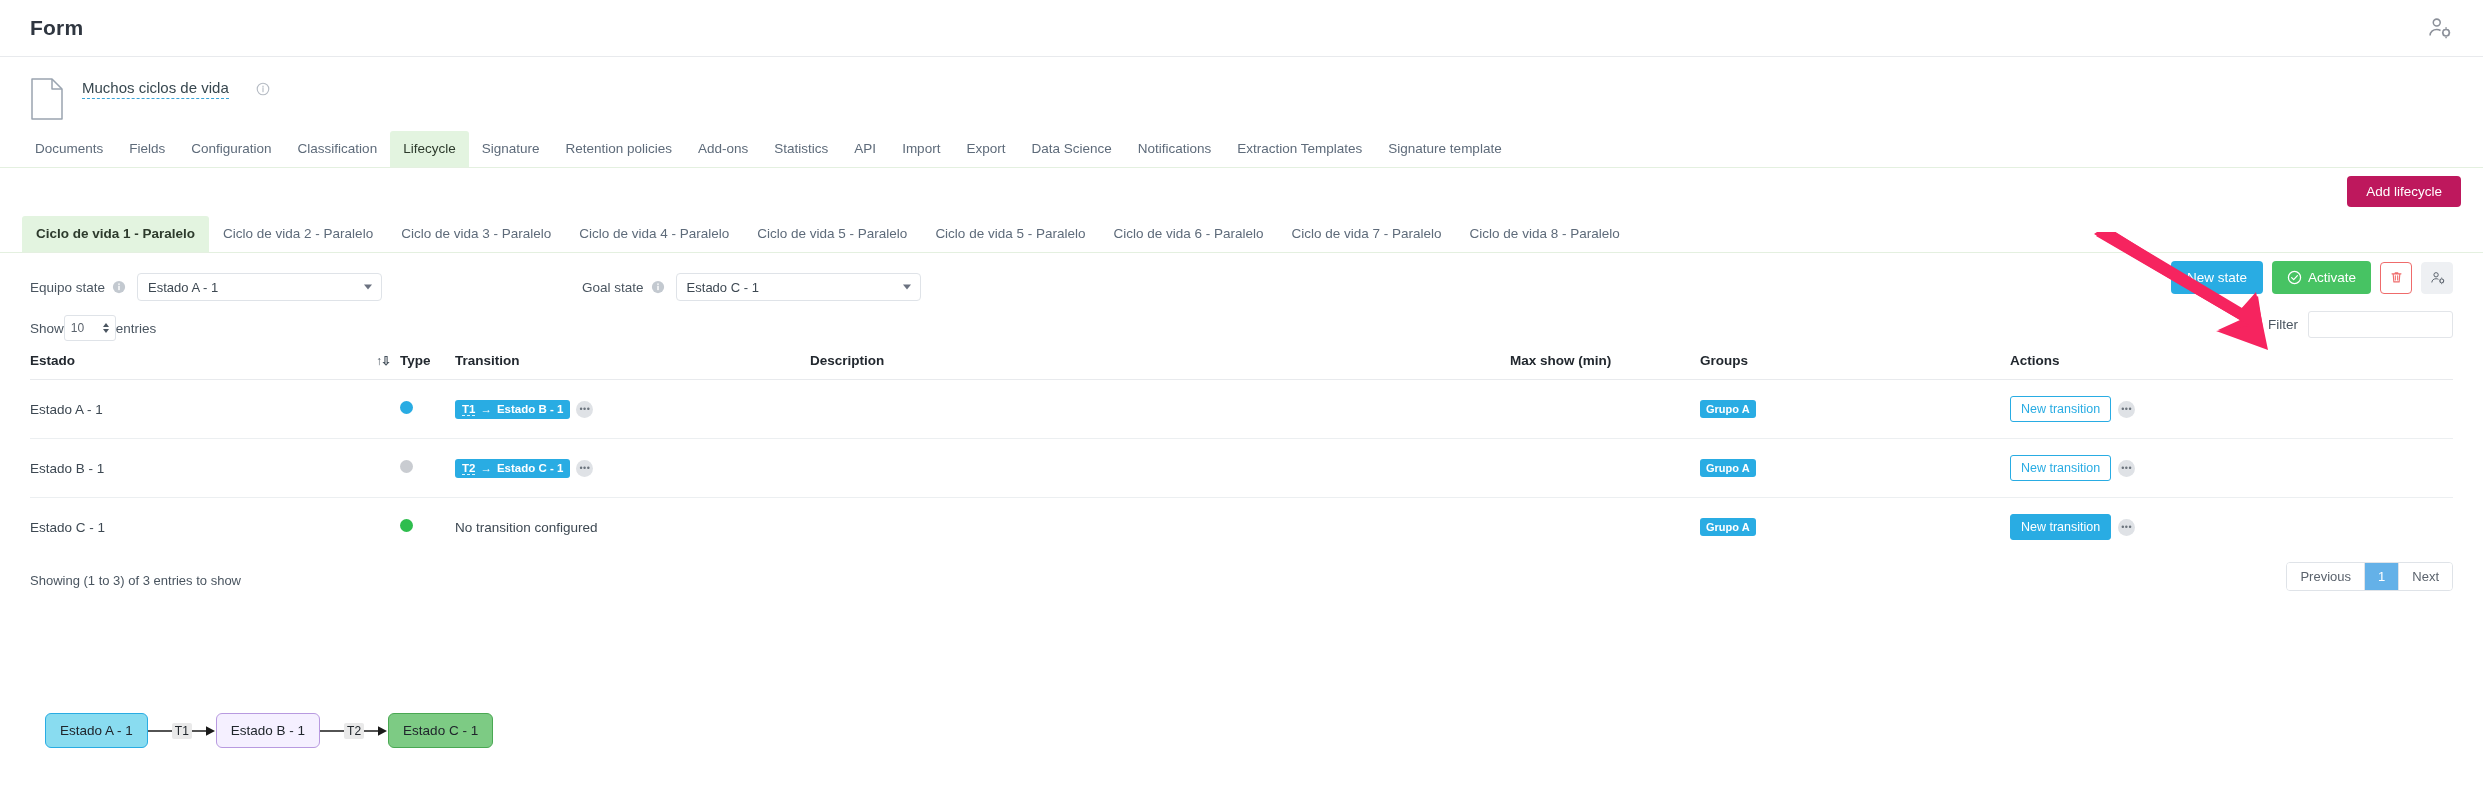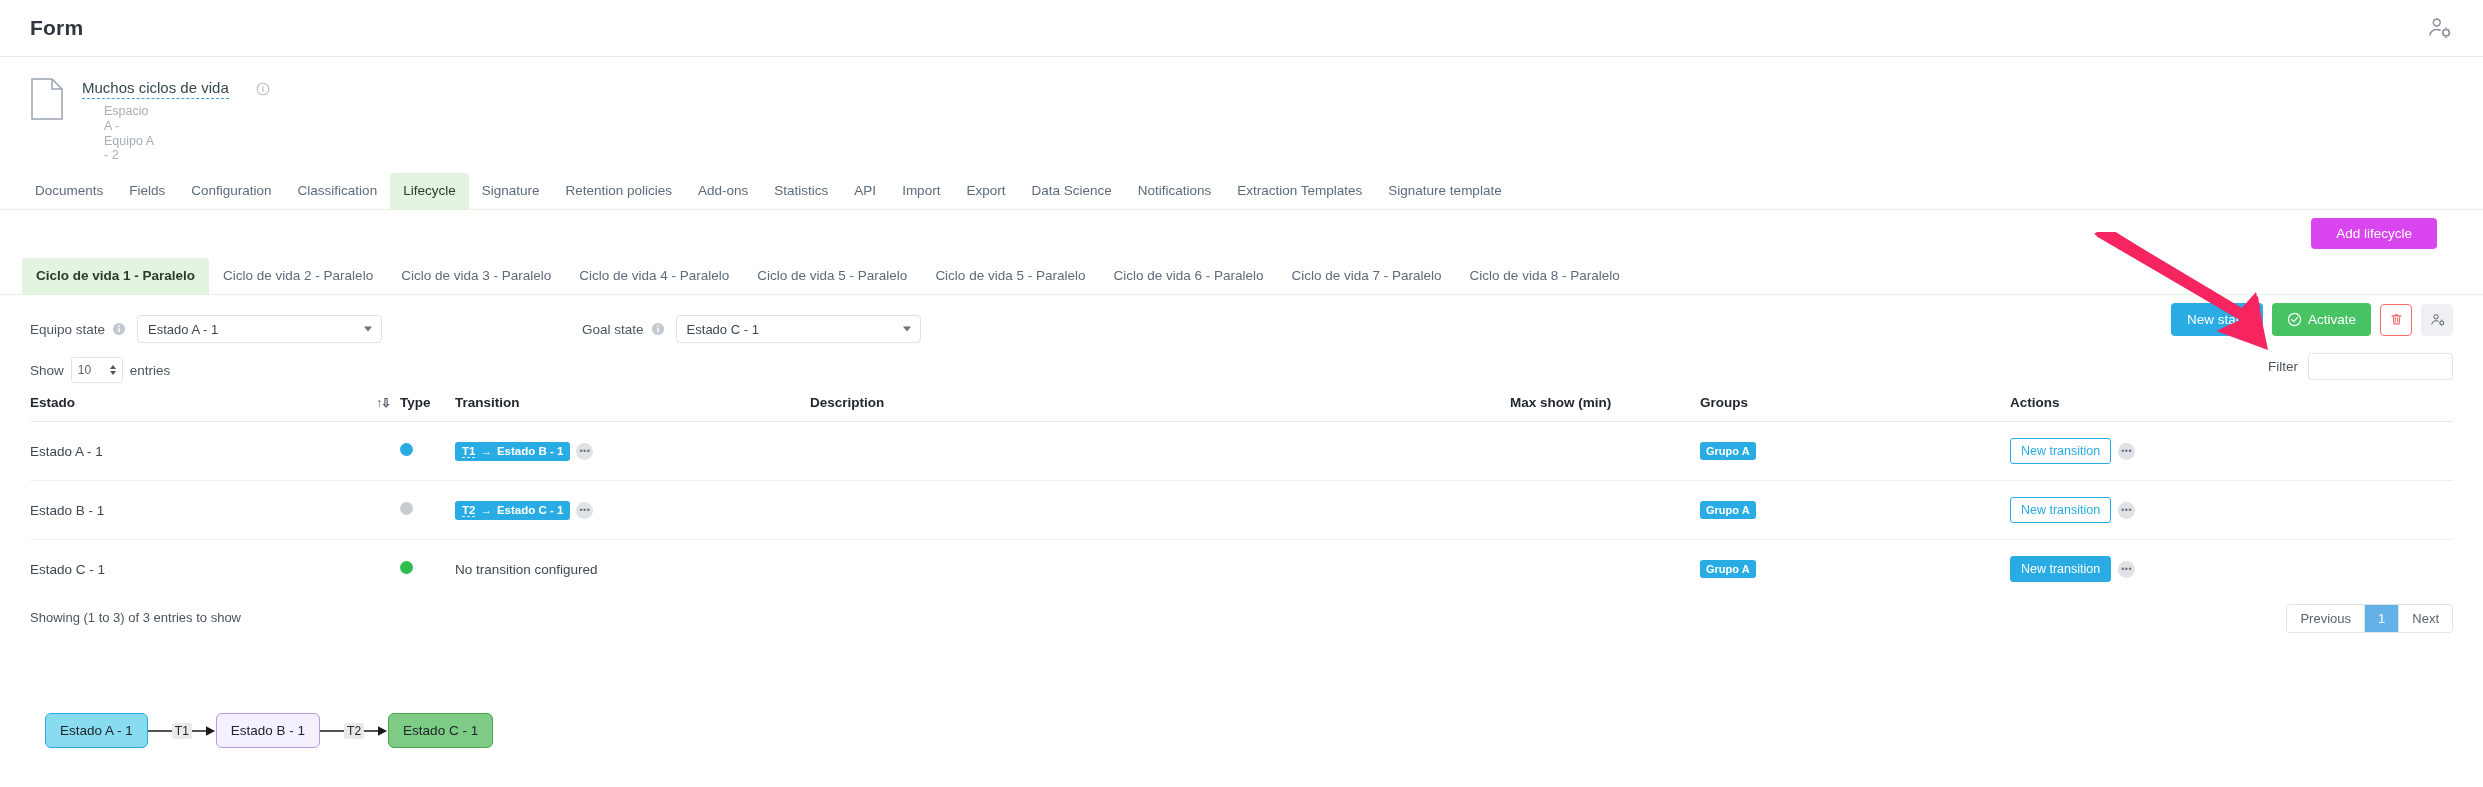--- a/index.html
+++ b/index.html
@@ -61,23 +61,23 @@
     cursor:pointer; white-space:nowrap;
   }
   .nav-tab.active {
     background:#e3f4e0; color:#2d3a2c; font-weight:normal;
     border-radius:3px 3px 0 0;
   }
 
   
   .addlc-wrap { position:relative; height:46px; }
   .btn-add-lifecycle {
-    position:absolute; right:46px; top:8px;
-    background:#d946ef; color:#fff; border:none;
-    font-size:13.5px; padding:8px 25px; border-radius:4px;
+    position:absolute; right:22px; top:8px;
+    background:#be185d; color:#fff; border:none;
+    font-size:13.5px; padding:8px 19px; border-radius:4px;
     cursor:pointer; font-family:inherit;
   }
 
   
   .lc-tabs {
     display:flex; align-items:stretch;
     padding:0 22px; margin-top:2px;
     border-bottom:1px solid #e4f0e0;
   }
   .lc-tab {
@@ -133,21 +133,21 @@
     background:#eef0f3; border:1px solid #eef0f3; color:#5b636d;
     width:32px; height:32px; padding:0;
   }
   .icn { width:15px; height:15px; }
 
   
   .table-controls {
     display:flex; align-items:center;
     padding:10px 30px 0 30px; position:relative; height:36px;
   }
-  .show-entries { display:flex; align-items:center; font-size:13.5px; color:#4a5560; gap:7px; }
+  .show-entries { display:flex; align-items:center; font-size:13.5px; color:#4a5560; }
   .num-input {
     width:38px; height:26px; border:1px solid #dfe3e8; border-radius:3px;
     font-size:12px; color:#5b636d; font-family:inherit;
     padding:0 3px; text-align:left; background:#fff;
     position:relative;
   }
   .stepper-wrap { position:relative; width:52px; height:26px; }
   .stepper-wrap .num-input { width:52px; padding-left:6px; }
   .stepper-arrows {
     position:absolute; right:7px; top:50%; transform:translateY(-50%);
@@ -224,21 +224,21 @@
   .act-wrap { display:flex; align-items:center; gap:7px; }
   .btn-newtrans {
     background:#fff; border:1px solid #29ace3; color:#29ace3;
     font-size:12.5px; padding:5px 10px; border-radius:3px;
     font-family:inherit; cursor:pointer; white-space:nowrap;
   }
   .btn-newtrans.filled { background:#29ace3; color:#fff; }
 
   
   .table-footer {
-    display:flex; align-items:flex-start;
+    display:flex; align-items:flex-end;
     padding:12px 34px 0 30px; position:relative; height:32px;
   }
   .showing-text { font-size:13px; color:#4a5560; }
   .pager {
     position:absolute; right:30px; top:6px;
     display:flex; border:1px solid #dfe3e8; border-radius:4px; overflow:hidden;
   }
   .pager div {
     font-size:13px; color:#5b636d; padding:6px 13px; cursor:pointer;
     background:#fff; border-right:1px solid #dfe3e8;
@@ -298,24 +298,20 @@
   <div class="doc-meta">
     <div class="doc-title-row">
       <span class="doc-title">Muchos ciclos de vida</span>
       <span class="info-icon">
         <svg viewBox="0 0 16 16" width="14" height="14" fill="none" stroke="currentColor" stroke-width="1.3">
           <circle cx="8" cy="8" r="6.6"></circle>
             <path d="M8 7v4.2M8 4.7v.9" stroke-linecap="round"></path>
         </svg>
       </span>
     </div>
-    <div class="doc-sub">Espacio
-A -
-Equipo A
-- 2</div>
   </div>
 </div>
 
 <div class="nav-tabs" id="nav-tabs">
     <div class="nav-tab">Documents</div>
     <div class="nav-tab">Fields</div>
     <div class="nav-tab">Configuration</div>
     <div class="nav-tab">Classification</div>
     <div class="nav-tab active">Lifecycle</div>
     <div class="nav-tab">Signature</div>

